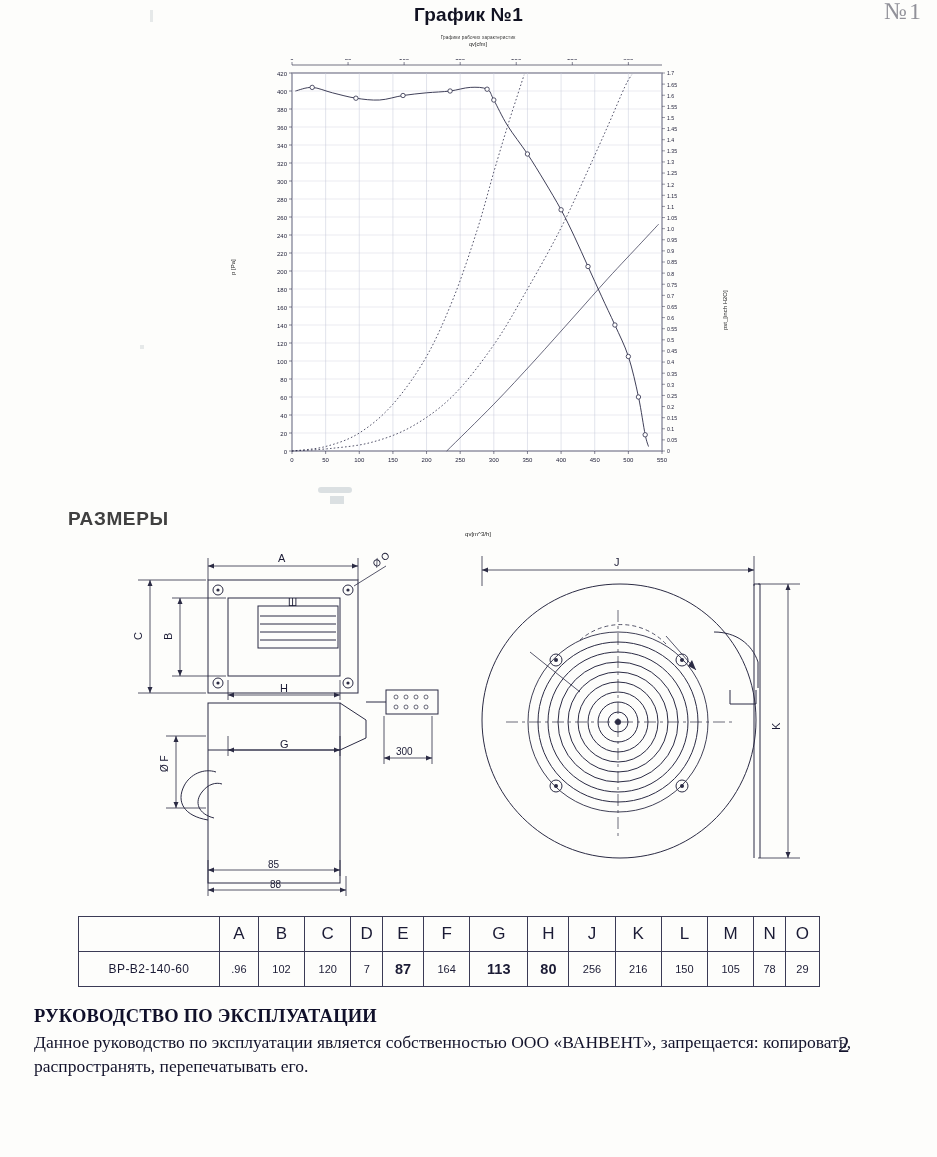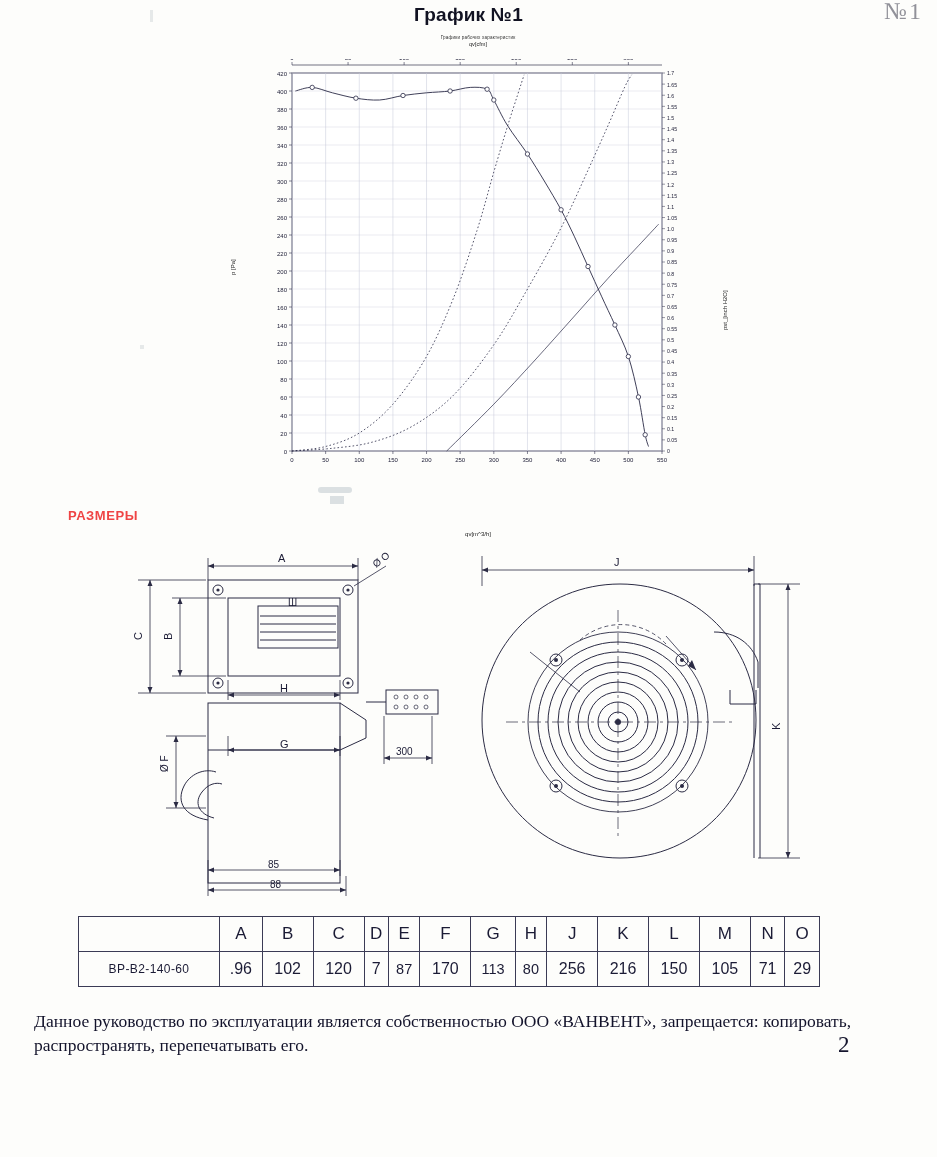--- a/index.html
+++ b/index.html
@@ -116,22 +116,22 @@
     color: #222;
   }
 
   
   .dims-heading {
     position: absolute;
     left: 68px;
     top: 508px;
     font-family: "Liberation Sans", sans-serif;
     font-weight: bold;
-    font-size: 13px;
-    color: #ef4444;
+    font-size: 19px;
+    color: #404040;
     letter-spacing: .6px;
   }
 
   
   .drawings {
     position: absolute;
     left: 110px;
     top: 540px;
     width: 730px;
     height: 370px;
@@ -153,27 +153,27 @@
     text-align: center;
     font-weight: normal;
     padding: 2px 0;
   }
   .dim-table thead th {
     height: 30px;
     font-size: 17px;
   }
   .dim-table tbody td {
     height: 30px;
-    font-size: 16px;
+    font-size: 11px;
   }
   .dim-table tbody td.model {
     font-size: 12px;
     letter-spacing: .4px;
   }
-  .dim-table td.bold-val { font-weight: normal; font-size: 14.5px; }
+  .dim-table td.bold-val { font-weight: bold; font-size: 14.5px; }
   .col-model { width: 140px; }
 
   
   .footer {
     position: absolute;
     left: 34px;
     top: 1006px;
     width: 830px;
   }
   .footer-title {
@@ -656,34 +656,35 @@
       </tr>
     </thead>
     <tbody>
       <tr>
         <td class="model">ВР-В2-140-60</td>
         <td>.96</td>
         <td>102</td>
         <td>120</td>
         <td>7</td>
         <td class="bold-val">87</td>
-        <td>170</td>
+        <td>164</td>
         <td class="bold-val">113</td>
         <td class="bold-val">80</td>
         <td>256</td>
         <td>216</td>
         <td>150</td>
         <td>105</td>
-        <td>71</td>
+        <td>78</td>
         <td>29</td>
       </tr>
     </tbody>
   </table>
 
   <div class="footer">
+    <div class="footer-title">РУКОВОДСТВО ПО ЭКСПЛУАТАЦИИ</div>
     <div class="footer-text">Данное руководство по эксплуатации является собственностью ООО «ВАНВЕНТ», запрещается: копировать, распространять, перепечатывать его.</div>
   </div>
   <div class="page-number">2</div>
 
   <div class="speck" style="left:318px;top:487px;width:34px;height:6px;border-radius:3px;"></div>
   <div class="speck" style="left:330px;top:496px;width:14px;height:8px;"></div>
   <div class="speck" style="left:150px;top:10px;width:3px;height:12px;opacity:.35;"></div>
   <div class="speck" style="left:140px;top:345px;width:4px;height:4px;opacity:.35;"></div>
 </div>
 

